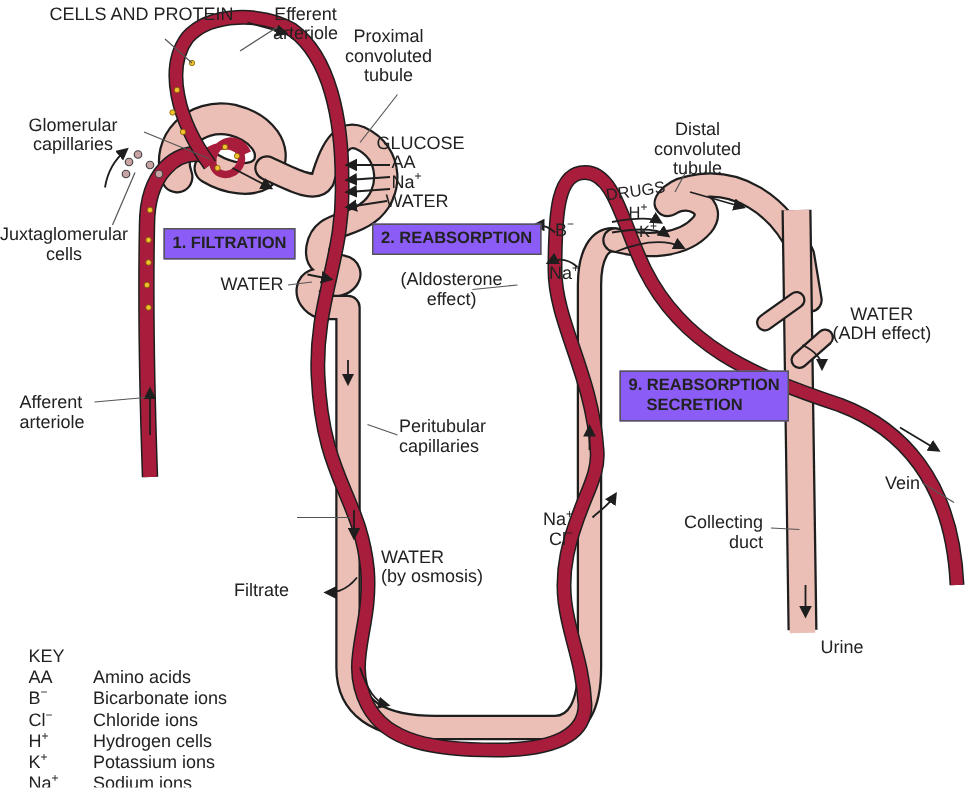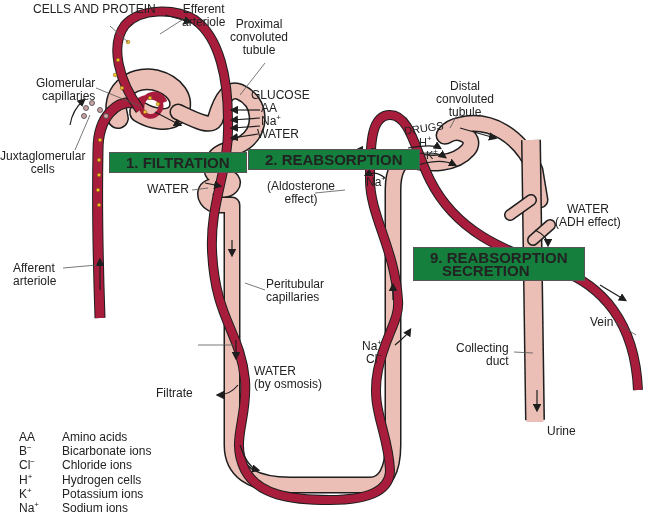--- a/index.html
+++ b/index.html
@@ -2,22 +2,22 @@
 <html><head>
 <meta charset="utf-8">
 <style>
   html, body { margin:0; padding:0; background:#ffffff; }
   body { width:650px; height:525px; position:relative; overflow:hidden;
          font-family:"Liberation Sans", sans-serif; color:#222; }
   svg#diagram { position:absolute; left:0; top:0; }
   .lbl { position:absolute; font-size:12px; line-height:13px; color:#222; white-space:nowrap; }
   .c { text-align:center; }
   .r { text-align:right; }
-  .box { position:absolute; border:1.5px solid #555; background:#15803d; font-weight:bold;
-         font-size:15px; line-height:13px; padding:3px 16px; white-space:nowrap; color:#222; }
+  .box { position:absolute; border:1.5px solid #555; background:#8b5cf6; font-weight:bold;
+         font-size:11px; line-height:13px; padding:3px 5px; white-space:nowrap; color:#222; }
   .key { position:absolute; left:19px; top:430px; font-size:12px; line-height:14.2px; color:#222; }
   .key .row { display:flex; }
   .key .sym { width:43px; }
   sup { font-size:8px; line-height:0; }
 </style>
 </head>
 <body>
 
 <svg id="diagram" width="650" height="525" viewBox="0 0 650 525">
   <defs>
@@ -127,21 +127,21 @@
 </div>
 <div class="lbl c" style="left:182px;top:3px;">
   <div>Efferent</div>
   <div>arteriole</div>
 </div>
 <div class="lbl c" style="left:230px;top:18px;">
   <div>Proximal</div>
   <div>convoluted</div>
   <div>tubule</div>
 </div>
-<div class="lbl c" style="left:36px;top:77px;text-align:right;">
+<div class="lbl c" style="left:19px;top:77px;">
   <div>Glomerular</div>
   <div>capillaries</div>
 </div>
 <div class="lbl c" style="left:0px;top:150px;">
   <div>Juxtaglomerular</div>
   <div>cells</div>
 </div>
 <div class="lbl" style="left:13px;top:262px;">
   <div>Afferent</div>
   <div>arteriole</div>
@@ -194,20 +194,21 @@
 <div class="lbl" style="left:590px;top:316px;">Vein</div>
 
 <div class="box" style="left:109px;top:152px;">1. FILTRATION</div>
 <div class="box" style="left:248px;top:149px;">2. REABSORPTION</div>
 <div class="box" style="left:413px;top:247px;">
   <div>9. REABSORPTION</div>
   <div style="padding-left:12px;">SECRETION</div>
 </div>
 
 <div class="key">
+  <div>KEY</div>
   <div class="row">
     <span class="sym"><span>AA</span><sup></sup></span>
     <span>Amino acids</span>
   </div>
   <div class="row">
     <span class="sym"><span>B</span><sup>−</sup></span>
     <span>Bicarbonate ions</span>
   </div>
   <div class="row">
     <span class="sym"><span>Cl</span><sup>−</sup></span>

